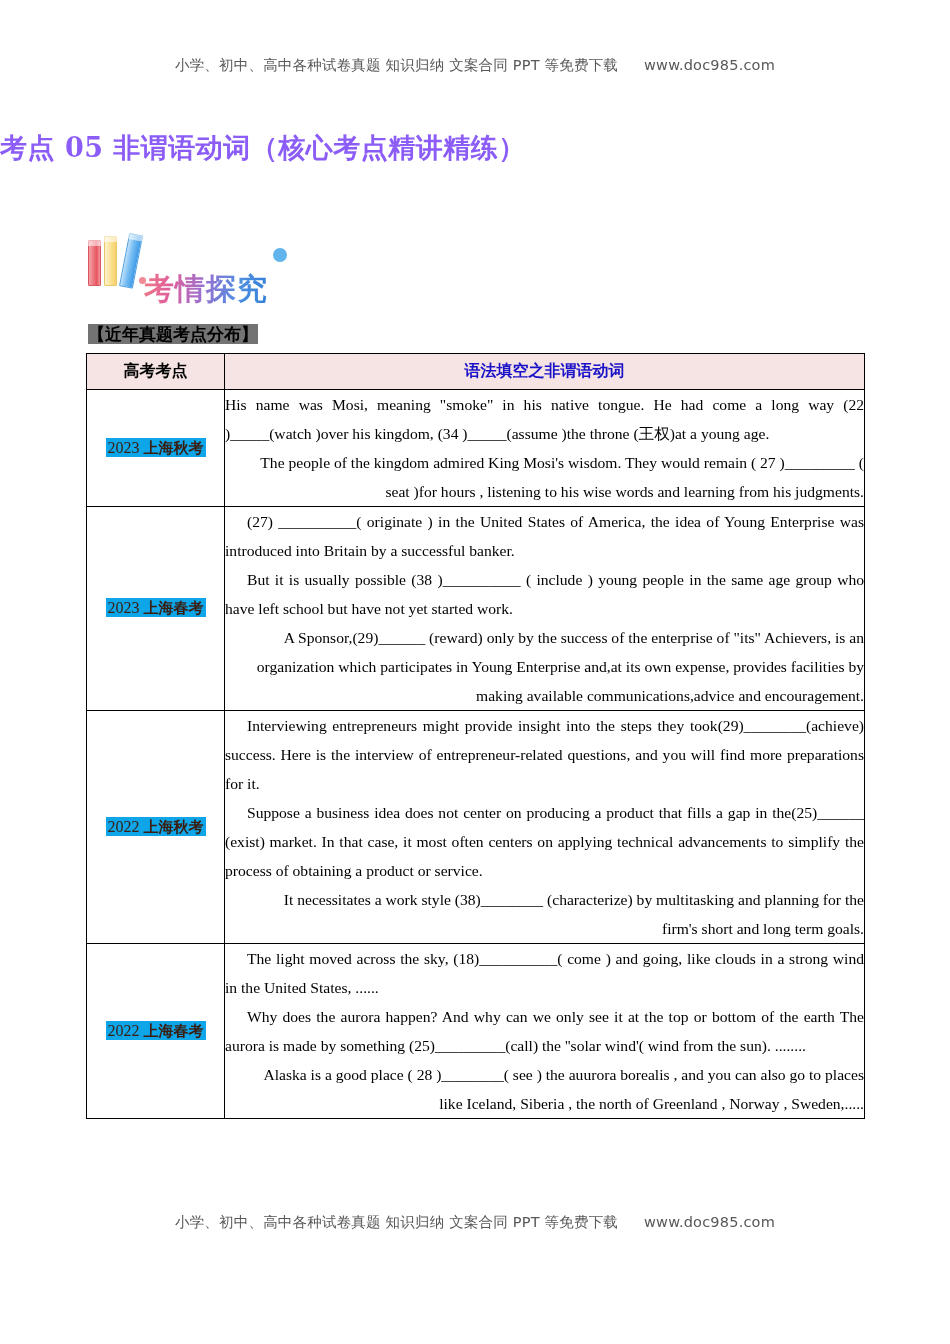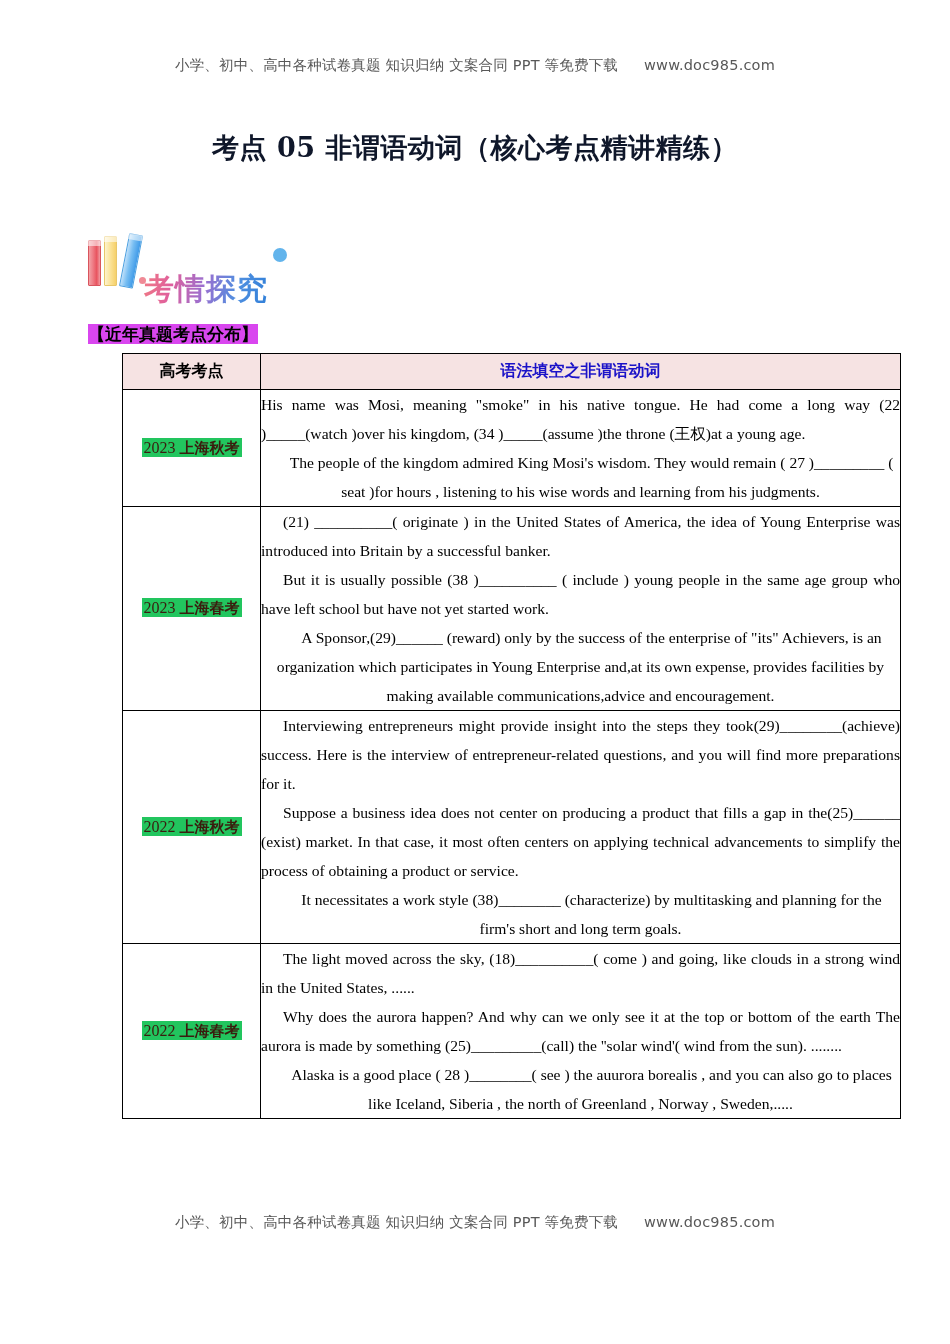--- a/index.html
+++ b/index.html
@@ -37,22 +37,22 @@
   .wm-foot { top: 1213px; }
   .wm .gap { display: inline-block; width: 26px; }
   .wm .url { font-family: "DejaVu Sans", "Liberation Sans", sans-serif; }
 
   
   .doc-title {
     position: absolute;
     top: 130px;
     left: 0;
     width: 950px;
-    text-align: center;
-    color: #0f172a;
+    text-align: left;
+    color: #8b5cf6;
     font-weight: bold;
     font-size: 27px;
     font-family: "DejaVu Serif", "Liberation Serif", serif;
     letter-spacing: 0.5px;
     white-space: nowrap;
   }
 
   
   .banner {
     position: absolute;
@@ -141,34 +141,33 @@
   .section-head {
     position: absolute;
     top: 323px;
     left: 88px;
     font-family: "DejaVu Serif", "Liberation Serif", serif;
     font-weight: bold;
     font-size: 17px;
     color: #000000;
     white-space: nowrap;
   }
-  .hl-yellow { background: #d946ef; }
+  .hl-yellow { background: #737373; }
 
   
   .tbl-wrap {
     position: absolute;
     top: 353px;
     left: 86px;
     width: 778px;
   }
   table.grid {
     border-collapse: collapse;
     width: 778px;
     table-layout: fixed;
-    margin-left: 36px;
   }
   table.grid td {
     border: 1px solid #000000;
     vertical-align: middle;
     padding: 0;
   }
   col.c-left { width: 138px; }
   col.c-right { width: 640px; }
 
   .th-row td {
@@ -188,21 +187,21 @@
     font-size: 16px;
     color: #1a12c8;
   }
 
   .cell-label {
     text-align: center;
     font-family: "Liberation Serif", "DejaVu Serif", serif;
     font-size: 16px;
   }
   .cell-label .lbl {
-    background: #22c55e;
+    background: #0ea5e9;
     color: #3a1d0e;
     padding: 1px 2px;
     white-space: nowrap;
     font-weight: normal;
   }
   .cell-label .lbl .cn {
     font-family: "DejaVu Sans", "Liberation Sans", sans-serif;
     font-weight: bold;
     font-size: 15px;
   }
@@ -215,21 +214,21 @@
     text-align: justify;
     text-justify: inter-word;
     color: #000;
   }
   .cell-body p {
     margin: 0;
     text-align: justify;
     text-justify: inter-word;
   }
   .cell-body p.ind { text-indent: 22px; }
-  .cell-body p:last-child { text-align: center; }
+  .cell-body p:last-child { text-align: right; }
 </style>
 </head>
 <body>
 
 <div class="page">
 
   <div class="wm wm-head">
     <span>小学、初中、高中各种试卷真题 知识归纳 文案合同 PPT 等免费下载</span><span class="gap"></span><span class="url">www.doc985.com</span>
   </div>
 
@@ -276,21 +275,21 @@
             <p>His name was Mosi, meaning "smoke" in his native tongue. He had come a long way (22 )_____(watch )over his kingdom, (34 )_____(assume )the throne (王权)at a young age.</p>
             <p class="ind">The people of the kingdom admired King Mosi's wisdom. They would remain ( 27 )_________ ( seat )for hours , listening to his wise words and learning from his judgments.</p>
           </td>
         </tr>
 
         <tr>
           <td class="cell-label">
             <span class="lbl"><span>2023</span> <span class="cn">上海春考</span></span>
           </td>
           <td class="cell-body">
-            <p class="ind">(21) __________( originate ) in the United States of America, the idea of Young Enterprise was introduced into Britain by a successful banker.</p>
+            <p class="ind">(27) __________( originate ) in the United States of America, the idea of Young Enterprise was introduced into Britain by a successful banker.</p>
             <p class="ind">But it is usually possible (38 )__________ ( include ) young people in the same age group who have left school but have not yet started work.</p>
             <p class="ind">A Sponsor,(29)______ (reward) only by the success of the enterprise of "its" Achievers, is an organization which participates in Young Enterprise and,at its own expense, provides facilities by making available communications,advice and encouragement.</p>
           </td>
         </tr>
 
         <tr>
           <td class="cell-label">
             <span class="lbl"><span>2022</span> <span class="cn">上海秋考</span></span>
           </td>
           <td class="cell-body">

